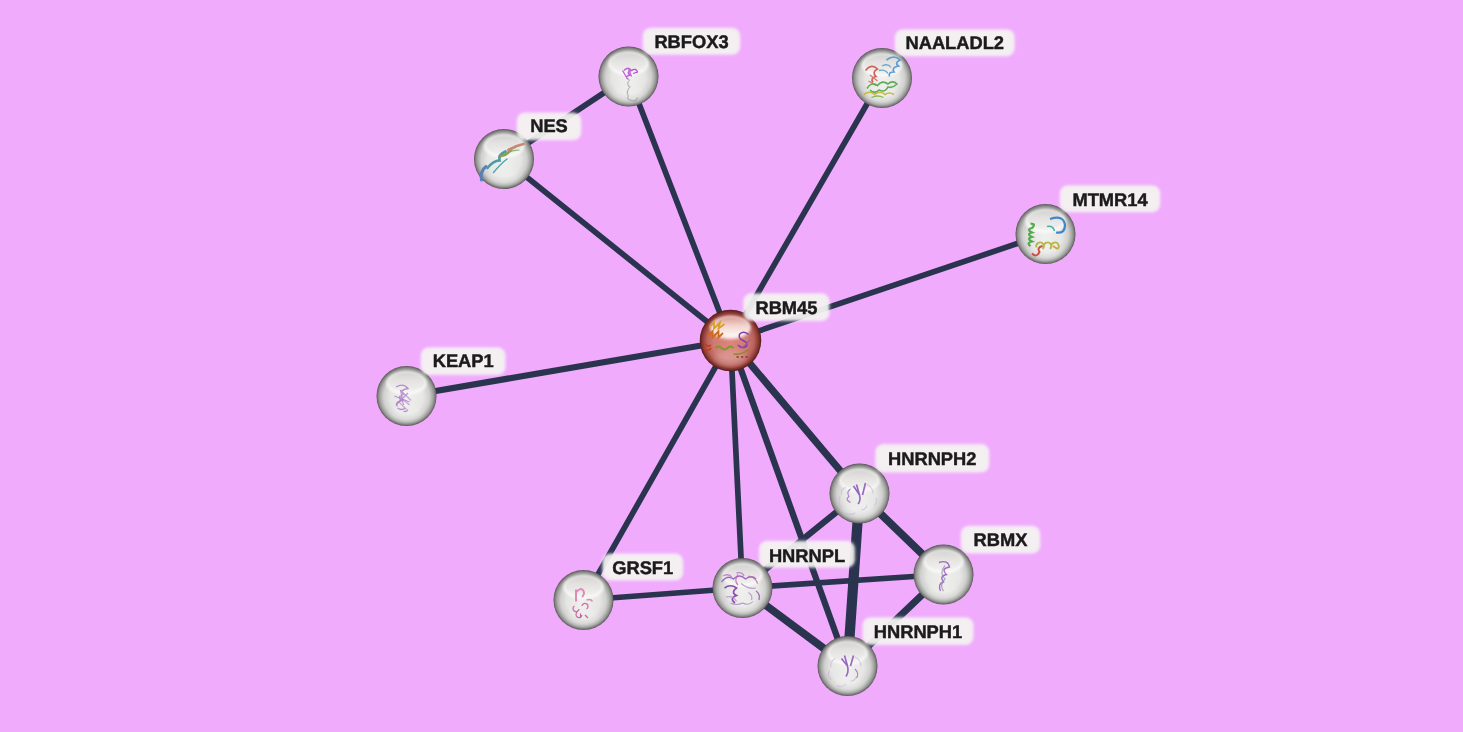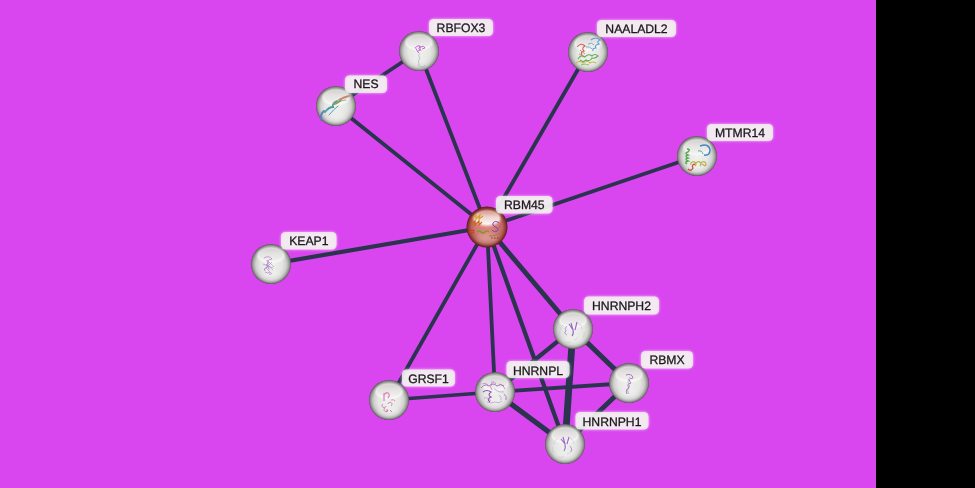--- a/index.html
+++ b/index.html
@@ -1,16 +1,16 @@
 <!DOCTYPE html>
 <html><head>
 <meta charset="utf-8">
 <style>
   html,body{margin:0;padding:0;background:#000;}
-  #stage{position:relative;width:876px;height:488px;background:#d946ef;overflow:hidden;}
+  #stage{position:relative;width:975px;height:488px;background:#f0abfc;overflow:hidden;font-weight:bold;}
   svg{display:block;}
   text{font-family:"Liberation Sans", sans-serif;text-rendering:geometricPrecision;}
 </style>
 </head>
 <body>
 <div id="stage">
 <svg width="975" height="488" viewBox="0 0 975 488">
 <defs>
   <filter id="b1" x="-60%" y="-60%" width="220%" height="220%">
           <feGaussianBlur stdDeviation="1.1"></feGaussianBlur>

